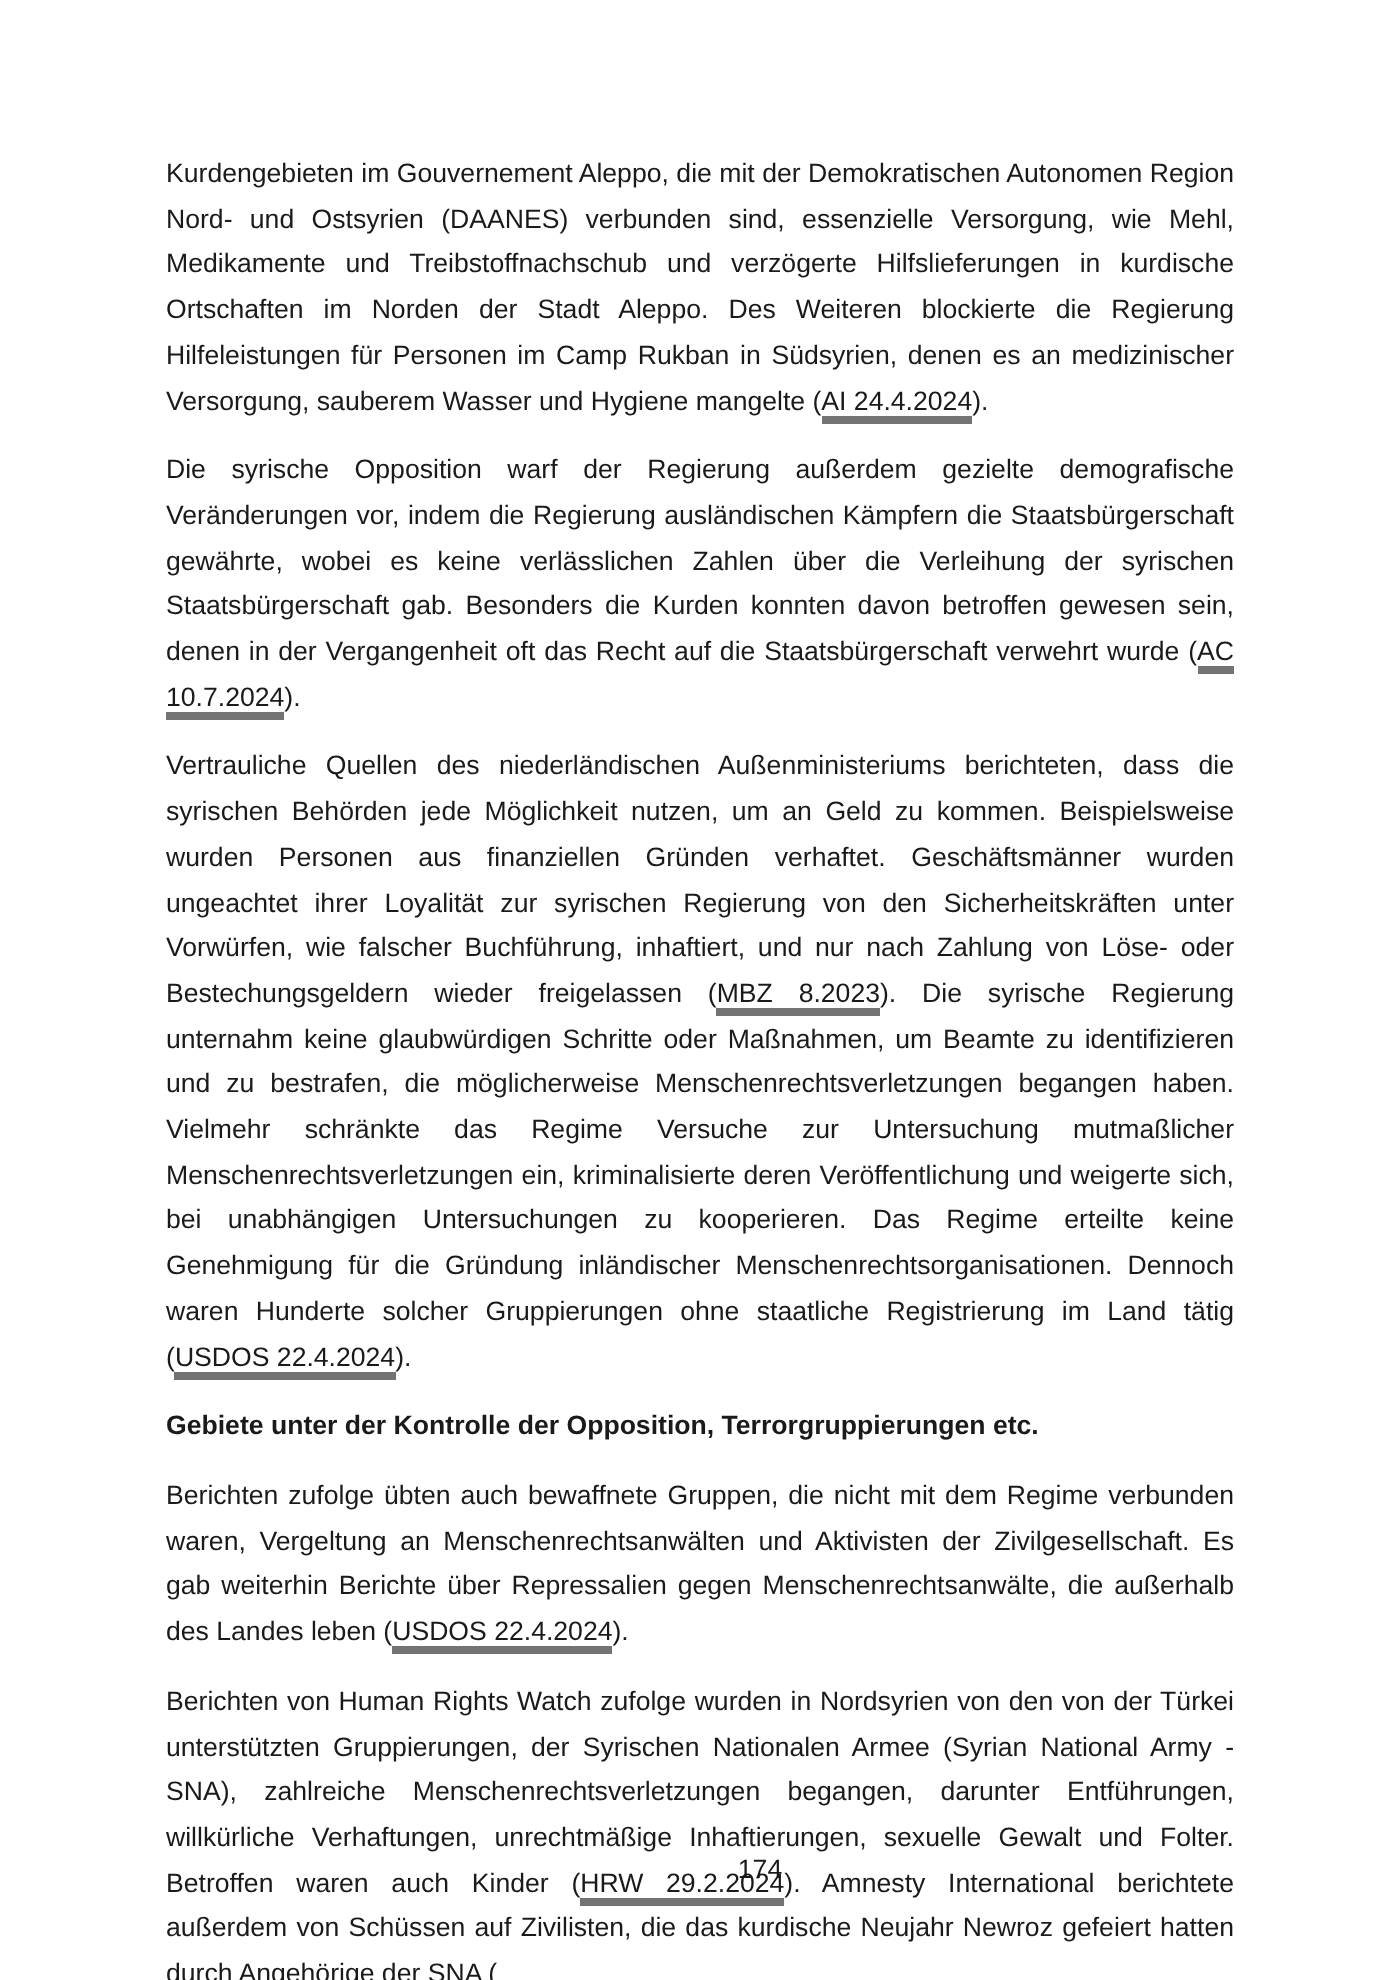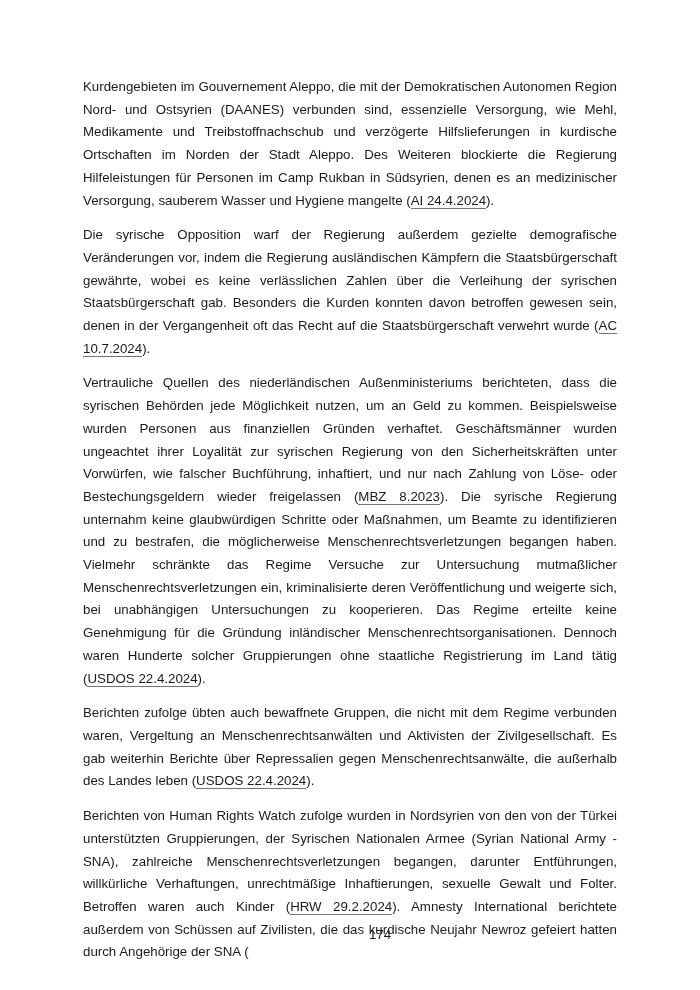--- a/index.html
+++ b/index.html
@@ -7,34 +7,35 @@
     width: 700px; height: 990px; position: relative; overflow: hidden;
     font-family: "Liberation Sans", sans-serif;
     color: #1a1a1a;
   }
   .page {
     position: absolute; left: 83px; top: 76px; width: 534px;
     font-size: 13.3px; line-height: 22.7px;
   }
   p { margin: 0 0 12px 0; text-align: justify; }
   h3 { font-size: 13.3px; font-weight: bold; margin: 0 0 12px 0; line-height: 22.7px; }
-  a.cite { color: #1a1a1a; text-decoration: none; border-bottom: 1px solid #737373; }
+  a.cite { color: #1a1a1a; text-decoration: none; border-bottom: 4px solid #737373; }
   .pagenum {
     position: absolute; left: 0; width: 700px; top: 927px;
     text-align: center; font-size: 13.3px; padding-left: 30px;
   }
 </style>
 </head>
 <body>
 
 <div class="page">
   <p><span>Kurdengebieten im Gouvernement Aleppo, die mit der Demokratischen Autonomen Region Nord- und Ostsyrien (DAANES) verbunden sind, essenzielle Versorgung, wie Mehl, Medikamente und Treibstoffnachschub und verzögerte Hilfslieferungen in kurdische Ortschaften im Norden der Stadt Aleppo. Des Weiteren blockierte die Regierung Hilfeleistungen für Personen im Camp Rukban in Südsyrien, denen es an medizinischer Versorgung, sauberem Wasser und Hygiene mangelte (</span><a class="cite">AI 24.4.2024</a><span>).</span></p>
 
   <p><span>Die syrische Opposition warf der Regierung außerdem gezielte demografische Veränderungen vor, indem die Regierung ausländischen Kämpfern die Staatsbürgerschaft gewährte, wobei es keine verlässlichen Zahlen über die Verleihung der syrischen Staatsbürgerschaft gab. Besonders die Kurden konnten davon betroffen gewesen sein, denen in der Vergangenheit oft das Recht auf die Staatsbürgerschaft verwehrt wurde (</span><a class="cite">AC 10.7.2024</a><span>).</span></p>
 
   <p><span>Vertrauliche Quellen des niederländischen Außenministeriums berichteten, dass die syrischen Behörden jede Möglichkeit nutzen, um an Geld zu kommen. Beispielsweise wurden Personen aus finanziellen Gründen verhaftet. Geschäftsmänner wurden ungeachtet ihrer Loyalität zur syrischen Regierung von den Sicherheitskräften unter Vorwürfen, wie falscher Buchführung, inhaftiert, und nur nach Zahlung von Löse- oder Bestechungsgeldern wieder freigelassen (</span><a class="cite">MBZ 8.2023</a><span>). Die syrische Regierung unternahm keine glaubwürdigen Schritte oder Maßnahmen, um Beamte zu identifizieren und zu bestrafen, die möglicherweise Menschenrechtsverletzungen begangen haben. Vielmehr schränkte das Regime Versuche zur Untersuchung mutmaßlicher Menschenrechtsverletzungen ein, kriminalisierte deren Veröffentlichung und weigerte sich, bei unabhängigen Untersuchungen zu kooperieren. Das Regime erteilte keine Genehmigung für die Gründung inländischer Menschenrechtsorganisationen. Dennoch waren Hunderte solcher Gruppierungen ohne staatliche Registrierung im Land tätig (</span><a class="cite">USDOS 22.4.2024</a><span>).</span></p>
 
+  <h3>Gebiete unter der Kontrolle der Opposition, Terrorgruppierungen etc.</h3>
   <p><span>Berichten zufolge übten auch bewaffnete Gruppen, die nicht mit dem Regime verbunden waren, Vergeltung an Menschenrechtsanwälten und Aktivisten der Zivilgesellschaft. Es gab weiterhin Berichte über Repressalien gegen Menschenrechtsanwälte, die außerhalb des Landes leben (</span><a class="cite">USDOS 22.4.2024</a><span>).</span></p>
 
   <p><span>Berichten von Human Rights Watch zufolge wurden in Nordsyrien von den von der Türkei unter­stützten Gruppierungen, der Syrischen Nationalen Armee (Syrian National Army - SNA), zahlrei­che Menschenrechtsverletzungen begangen, darunter Entführungen, willkürliche Verhaftungen, unrechtmäßige Inhaftierungen, sexuelle Gewalt und Folter. Betroffen waren auch Kinder (</span><a class="cite">HRW 29.2.2024</a><span>). Amnesty International berichtete außerdem von Schüssen auf Zivilisten, die das kurdische Neujahr Newroz gefeiert hatten durch Angehörige der SNA (</span></p>
 </div>
 
 <div class="pagenum">174</div>
 
 </body></html>

